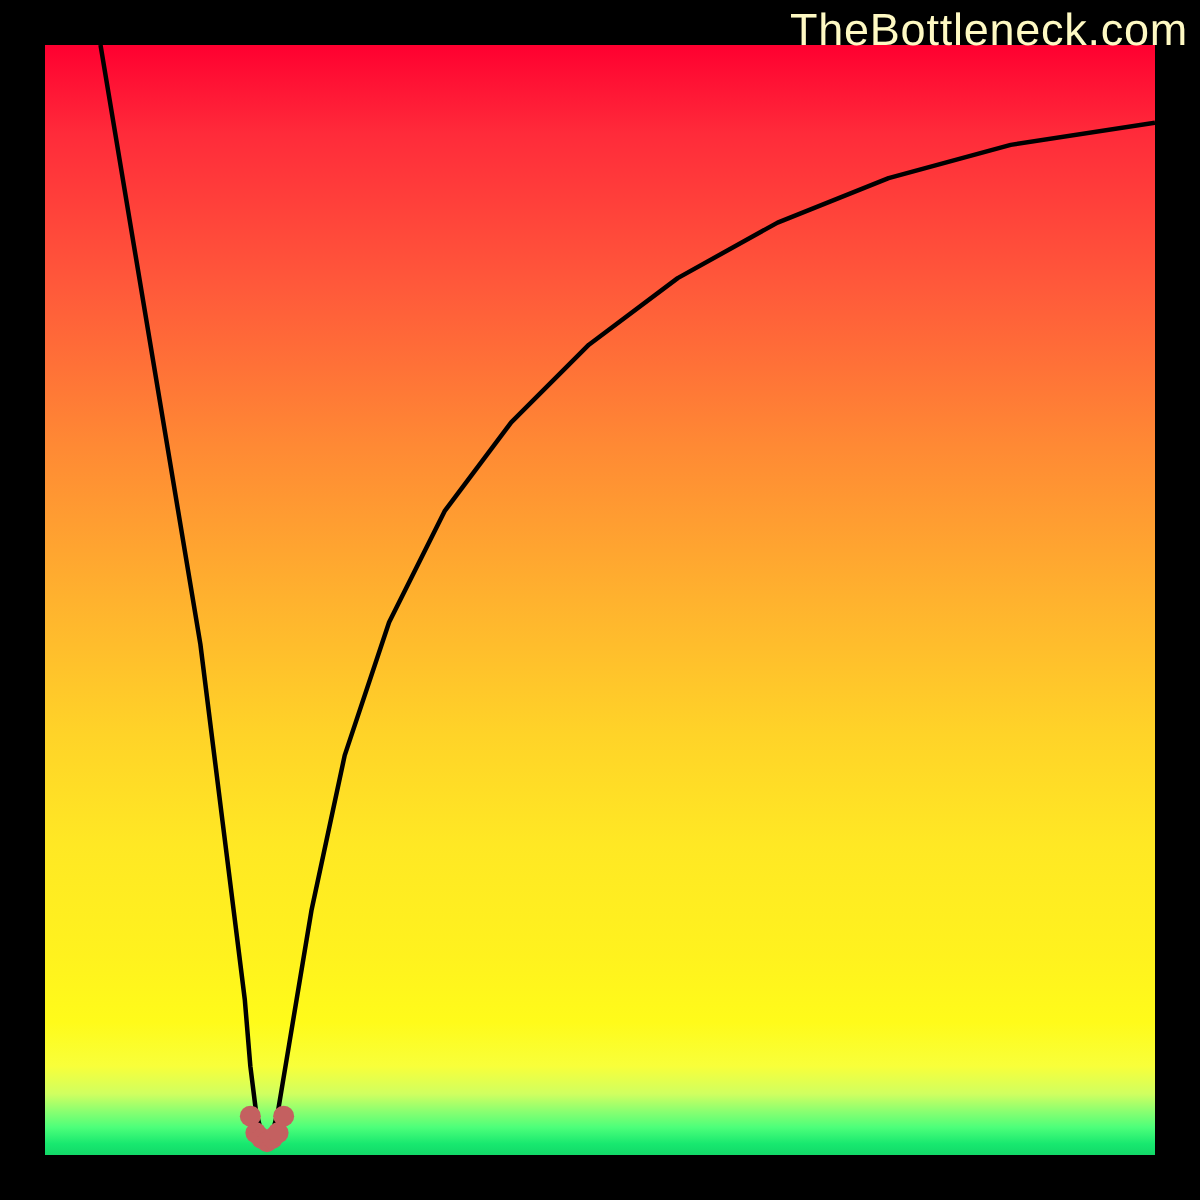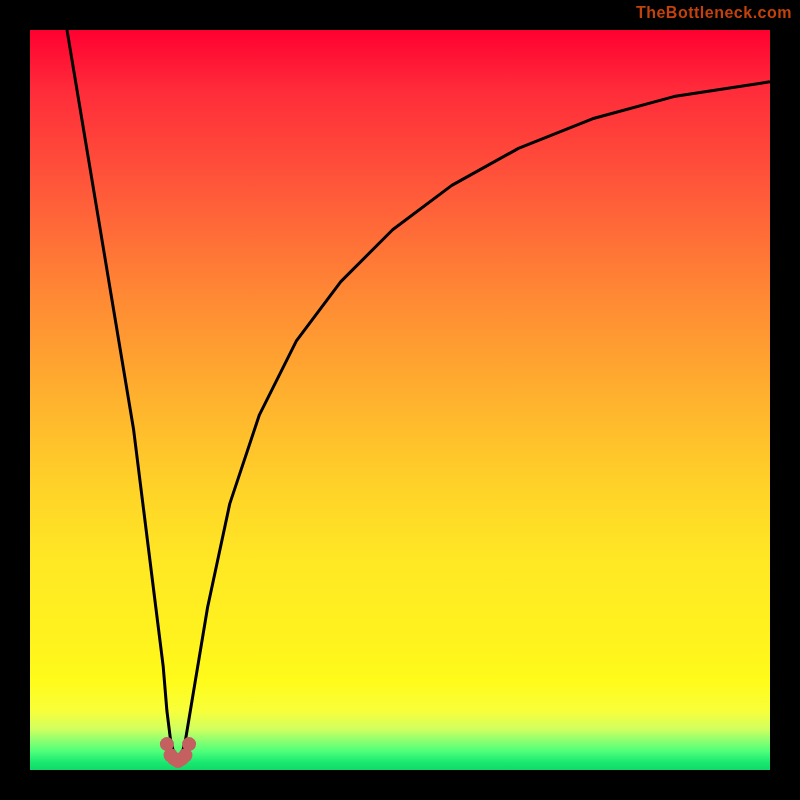--- a/index.html
+++ b/index.html
@@ -57,24 +57,24 @@
     position: absolute;
     top: 0;
     left: 0;
     width: 100%;
     height: 100%;
   }
   .watermark {
     position: absolute;
     top: 4px;
     right: 8px;
-    color: #c2410c;
-    font-size: 16px;
+    color: #fef9c3;
+    font-size: 30px;
     letter-spacing: 0.5px;
-    font-weight: 700;
+    font-weight: 400;
     user-select: none;
   }
 </style>
 </head>
 <body>
 
 <div class="frame">
 
   <div class="plot-area">
     <div class="gradient"></div>

